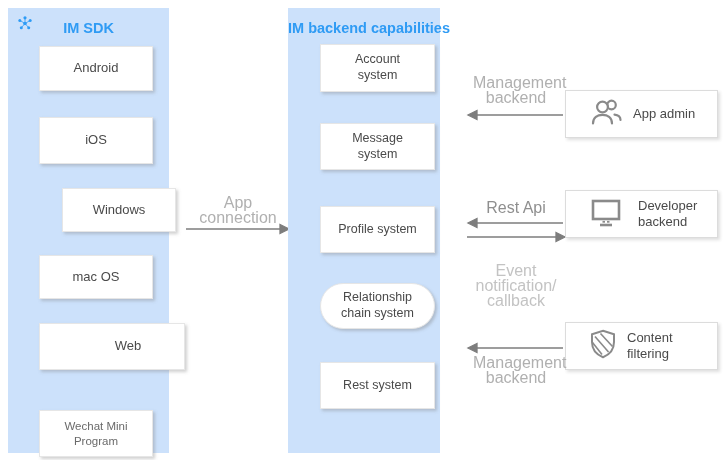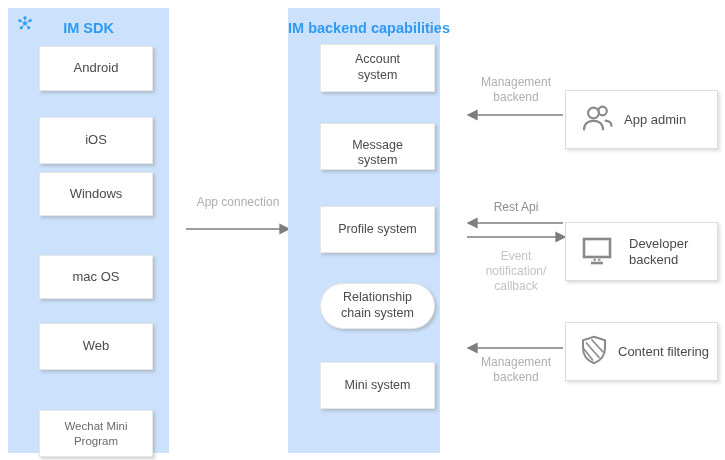--- a/index.html
+++ b/index.html
@@ -52,38 +52,38 @@
   }
   .node > span { display: block; max-width: 84px; }
   .node-sdk { left: 31px; width: 112px; }
   .node-backend { left: 32px; width: 113px; font-size: 12.5px; }
   .node-backend > span { max-width: 82px; }
   .node-wechat { font-size: 11.5px; color: #6a6a6a; }
   .ext-node {
     position: absolute;
     left: 565px;
     width: 153px;
-    height: 59px;
+    height: 48px;
     background: #ffffff;
     border: 1px solid #dcdcdc;
     box-shadow: 2px 2px 3px rgba(150,150,150,0.3);
     display: flex;
     align-items: center;
     gap: 10px;
-    padding-left: 14px;
+    padding-left: 23px;
     box-sizing: border-box;
     color: #4a4a4a;
     font-size: 13px;
     line-height: 1.2;
   }
   .ext-node .ext-label { max-width: 96px; }
   .conn-label {
     position: absolute;
     text-align: center;
-    font-size: 12px;
+    font-size: 16px;
     line-height: 15px;
     color: #b0b0b0;
   }
   .conn-label-rest { color: #8f8f8f; }
   .conn-label-event { color: #c3c3c3; }
   .connectors {
     position: absolute;
     left: 0; top: 0;
     width: 725px; height: 460px;
     pointer-events: none;
@@ -134,66 +134,66 @@
         </g>
       </svg>
     </span>
     <div class="panel-title">IM SDK</div>
     <div class="node node-sdk" style="top:38px;height:43px;">
         <span>Android</span>
       </div>
     <div class="node node-sdk" style="top:109px;height:45px;">
         <span>iOS</span>
       </div>
-    <div class="node node-sdk" style="top:164px;height:42px;">
+    <div class="node node-sdk" style="top:180px;height:42px;margin-left:23px;">
         <span>Windows</span>
       </div>
     <div class="node node-sdk" style="top:247px;height:42px;">
         <span>mac OS</span>
       </div>
-    <div class="node node-sdk" style="top:315px;height:45px;">
+    <div class="node node-sdk" style="top:315px;height:45px;padding-left:32px;">
         <span>Web</span>
       </div>
     <div class="node node-sdk node-wechat" style="top:402px;height:45px;">
         <span>Wechat Mini Program</span>
       </div>
   </div>
 
   <div class="panel panel-backend">
     <div class="panel-title">IM backend capabilities</div>
     <div class="node node-backend" style="top:36px;height:46px;">
         <span>Account system</span>
       </div>
-    <div class="node node-backend" style="top:115px;height:45px;align-items:flex-end;">
+    <div class="node node-backend" style="top:115px;height:45px;">
         <span>Message system</span>
       </div>
     <div class="node node-backend" style="top:198px;height:45px;">
         <span>Profile system</span>
       </div>
     <div class="node node-backend" style="top:275px;height:44px;border-radius:23px;">
         <span>Relationship chain system</span>
       </div>
     <div class="node node-backend" style="top:354px;height:45px;">
-        <span>Mini system</span>
+        <span>Rest system</span>
       </div>
   </div>
 
   <div class="ext-node" style="top:90px;">
     <span>
       <svg width="34" height="30" viewBox="0 0 34 30" fill="none" stroke="#8a8a8a" stroke-width="2.2" stroke-linecap="round">
         <circle cx="22.5" cy="8" r="4.3"></circle>
         <path d="M25.5,17.6 c4,0.4 6,2.6 6,5.4"></path>
         <path d="M4,26.5 c0,-6 4.5,-8.6 9.5,-8.6 c5,0 9.5,2.6 9.5,8.6" fill="#ffffff"></path>
         <circle cx="13.5" cy="10" r="5.4" fill="#ffffff"></circle>
       </svg>
     </span>
     <span class="ext-label">App admin</span>
   </div>
 
-  <div class="ext-node" style="top:222px;gap:15px;">
+  <div class="ext-node" style="top:190px;gap:15px;">
     <span>
       <svg width="34" height="30" viewBox="0 0 34 30" fill="none" stroke="#8a8a8a" stroke-width="2.6">
         <rect x="4" y="4" width="26" height="18"></rect>
         <line x1="13.5" y1="24.8" x2="16" y2="24.8" stroke-width="1.8"></line>
         <line x1="18" y1="24.8" x2="20.5" y2="24.8" stroke-width="1.8"></line>
         <line x1="11" y1="28" x2="23" y2="28"></line>
       </svg>
     </span>
     <span class="ext-label">Developer backend</span>
   </div>
@@ -206,16 +206,16 @@
         <line x1="6" y1="7.5" x2="19.5" y2="23" stroke-width="1.6"></line>
         <line x1="3.5" y1="13.5" x2="13" y2="25.5" stroke-width="1.6"></line>
       </svg>
     </span>
     <span class="ext-label">Content filtering</span>
   </div>
 
   <div class="conn-label" style="left:183px;top:195px;width:110px;">App connection</div>
   <div class="conn-label" style="left:473px;top:75px;width:86px;">Management backend</div>
   <div class="conn-label conn-label-rest" style="left:473px;top:200px;width:86px;">Rest Api</div>
-  <div class="conn-label conn-label-event" style="left:473px;top:249px;width:86px;">Event notification/ callback</div>
+  <div class="conn-label conn-label-event" style="left:473px;top:263px;width:86px;">Event notification/ callback</div>
   <div class="conn-label" style="left:473px;top:355px;width:86px;">Management backend</div>
 
 </div>
 
 </body></html>

